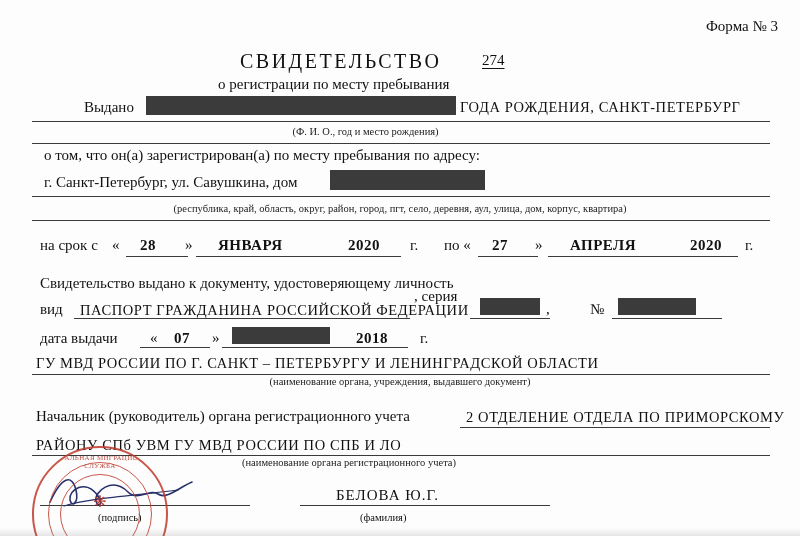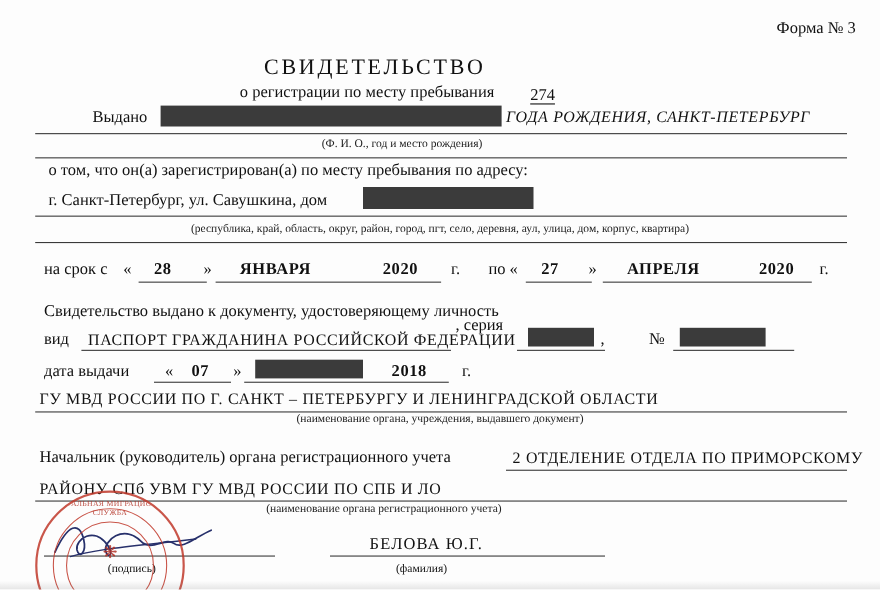--- a/index.html
+++ b/index.html
@@ -34,21 +34,20 @@
     top: 50px; left: 240px;
     font-size: 20px;
     letter-spacing: 2.5px;
     font-weight: 400;
   }
   .cert-number {
     top: 52px; left: 482px;
     font-size: 15px;
     text-decoration: underline;
     text-underline-offset: 3px;
-    margin-top: 27px;
   }
   .subtitle {
     top: 76px; left: 218px;
     font-size: 15px;
   }
 
   .lbl { font-size: 15px; }
 
   
   .rule {
@@ -166,21 +165,21 @@
 <div class="page">
 
   <div class="abs form-no">Форма № 3</div>
 
   <div class="abs title">СВИДЕТЕЛЬСТВО</div>
   <div class="abs cert-number">274</div>
   <div class="abs subtitle">о регистрации по месту пребывания</div>
 
   <div class="abs lbl" style="top:99px; left:84px;">Выдано</div>
   <div class="redact" style="left:146px; top:96px; width:310px; height:19px;"></div>
-  <div class="abs small-caps" style="top:99px; left:460px;font-style:italic;">ГОДА РОЖДЕНИЯ, САНКТ-ПЕТЕРБУРГ</div>
+  <div class="abs small-caps" style="top:99px; left:460px;">ГОДА РОЖДЕНИЯ, САНКТ-ПЕТЕРБУРГ</div>
   <div class="rule" style="left:32px; top:121px; width:738px;"></div>
 
   <div class="caption" style="left:0; top:126px; width:731px;">(Ф. И. О., год и место рождения)</div>
   <div class="rule" style="left:32px; top:143px; width:738px;"></div>
 
   <div class="abs lbl" style="top:147px; left:44px;">о том, что он(а) зарегистрирован(а) по месту пребывания по адресу:</div>
 
   <div class="abs lbl" style="top:174px; left:44px;">г. Санкт-Петербург, ул. Савушкина, дом</div>
   <div class="redact" style="left:330px; top:170px; width:155px; height:20px;"></div>
   <div class="rule" style="left:32px; top:196px; width:738px;"></div>

